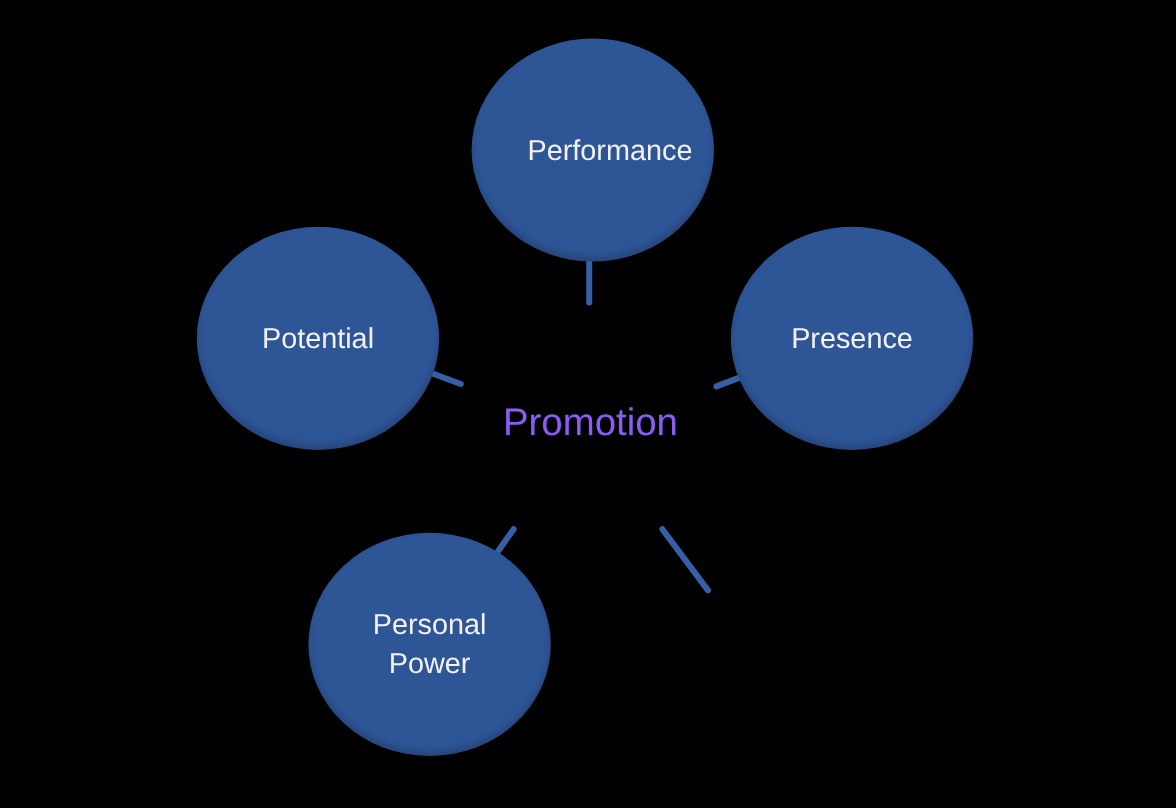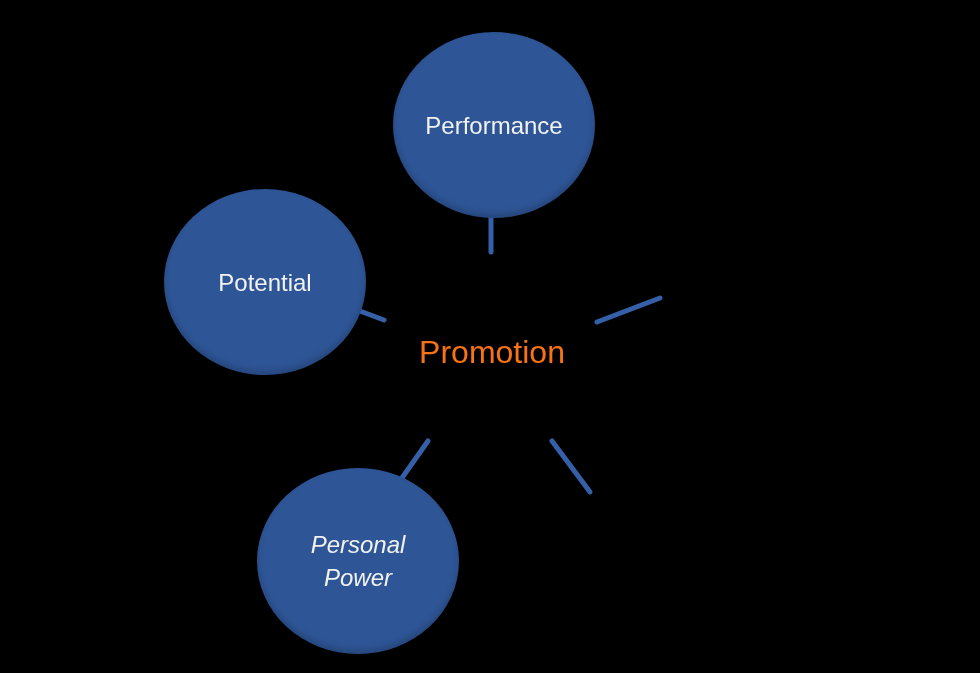--- a/index.html
+++ b/index.html
@@ -46,31 +46,31 @@
     justify-content: center;
     text-align: center;
   }
   .node-label {
     color: var(--text);
     font-size: 24px;
     line-height: 33px;
     padding: 0 18px;
   }
   
-  .node-performance    { left: 393px; top:  32px; }
+  .node-performance    { left: 393px; top:  32px; justify-content: flex-end; }
   .node-potential      { left: 164px; top: 189px; }
   .node-presence       { left: 609px; top: 189px; }
-  .node-personal-power { left: 257px; top: 468px; font-style: italic; }
+  .node-personal-power { left: 257px; top: 444px; }
   .node-people         { left: 525px; top: 449px; }
   .center-label {
     position: absolute;
     left: 492px;
     top: 352px;
     transform: translate(-50%, -50%);
-    color: #f97316;
+    color: #8b5cf6;
     font-size: 32px;
     white-space: nowrap;
   }
 </style>
 </head>
 <body>
 
 <div class="stage">
 
   <svg class="spokes" viewBox="0 0 980 673" xmlns="http://www.w3.org/2000/svg" aria-hidden="true">
@@ -82,20 +82,23 @@
   </svg>
 
   <div class="node node-performance">
     <span class="node-label">Performance</span>
   </div>
 
   <div class="node node-potential">
     <span class="node-label">Potential</span>
   </div>
 
+  <div class="node node-presence">
+    <span class="node-label">Presence</span>
+  </div>
 
   <div class="node node-personal-power">
     <span class="node-label">Personal Power</span>
   </div>
 
 
   <div class="center-label">Promotion</div>
 
 </div>
 

